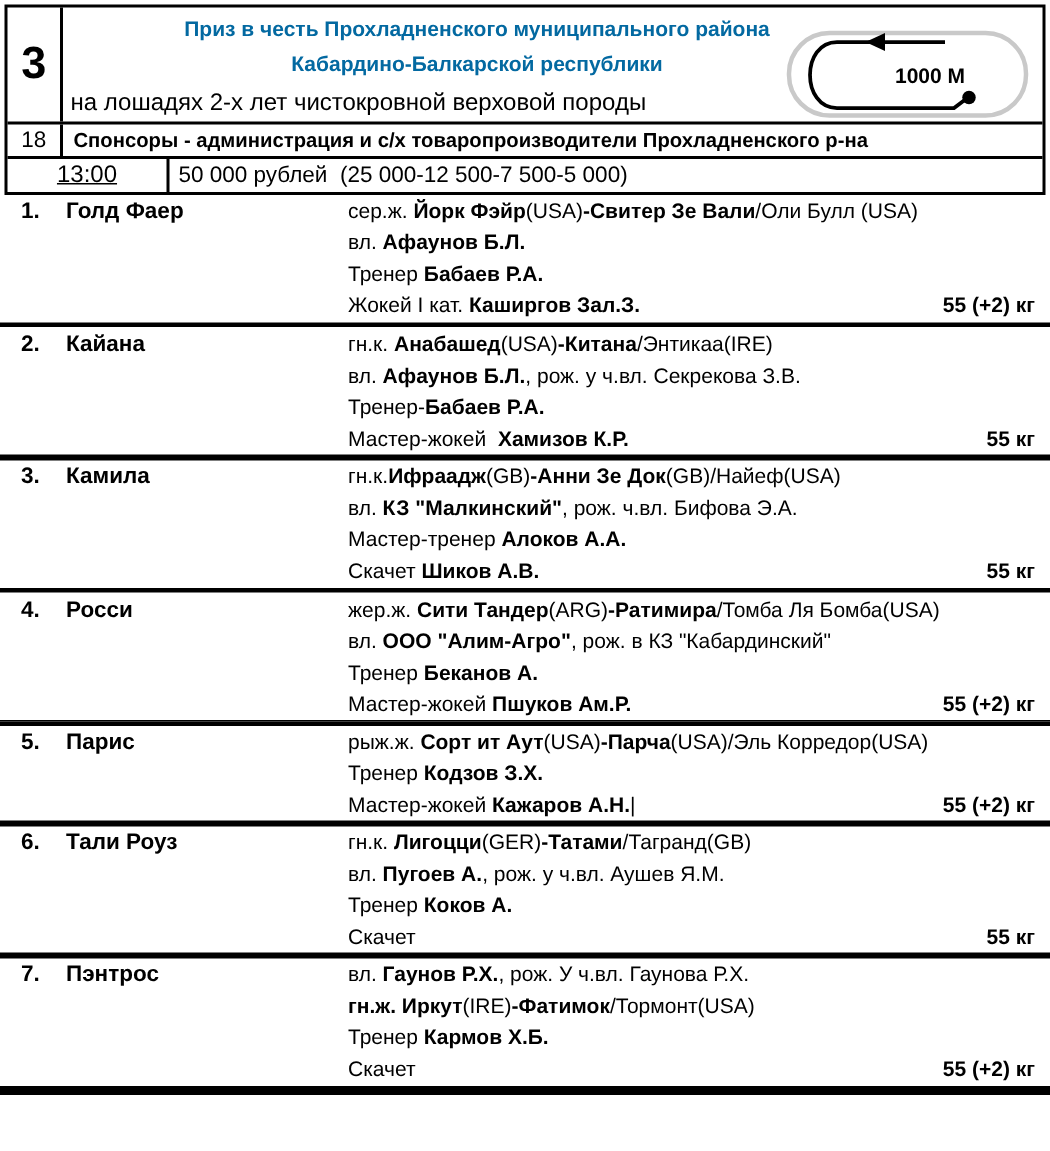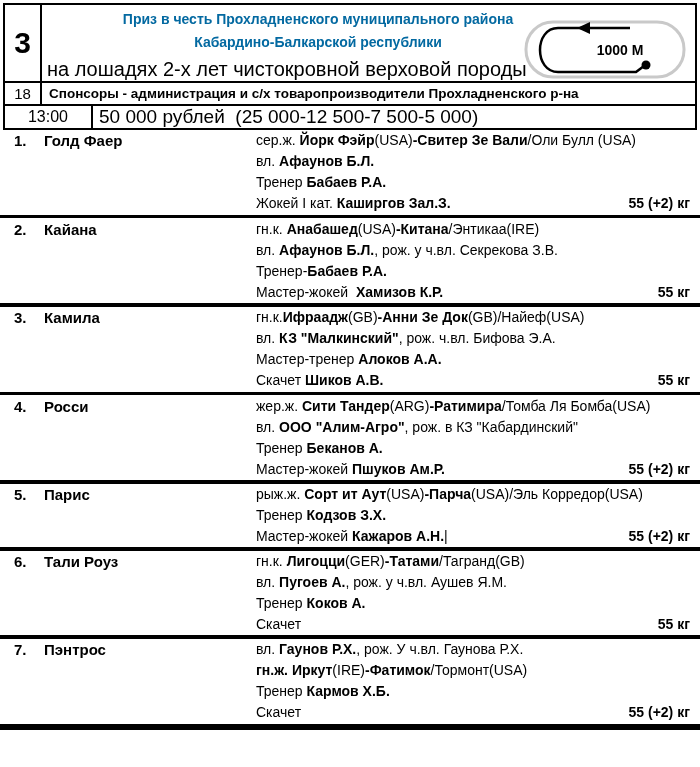--- a/index.html
+++ b/index.html
@@ -9,35 +9,35 @@
     font-family:"Liberation Sans", sans-serif; color:#000; overflow:hidden;
   }
   
   .hdr { margin:3px 3px 0 3px; border:2px solid #000; }
   .r1 { display:flex; height:76px; }
   .c-num { width:37px; border-right:2px solid #000; display:flex; align-items:center; justify-content:center;
            font-size:30px; font-weight:bold; }
   .c-main { flex:1; position:relative; padding-top:3px; }
   .titles { width:552px; text-align:center; }
   .title-line { color:#0369a1; font-weight:bold; font-size:14px; line-height:23px; }
-  .subtitle { font-size:20px; line-height:20px; padding-left:5px; margin-top:5px; }
+  .subtitle { font-size:16px; line-height:20px; padding-left:5px; margin-top:5px; }
   .track { position:absolute; right:5px; top:12px; }
   .r2 { display:flex; height:23px; border-top:2px solid #000; }
   .c-code { width:37px; border-right:2px solid #000; text-align:center; line-height:21px; font-size:15px; }
   .c-sponsor { flex:1; line-height:21px; font-weight:bold; font-size:13.5px; padding-left:7px; white-space:pre; }
   .r3 { display:flex; height:24px; border-top:2px solid #000; }
-  .c-time { width:88px; border-right:2px solid #000; text-align:center; line-height:22px; font-size:16px; }
-  .c-prize { flex:1; line-height:22px; font-size:19px; padding-left:6px; white-space:pre; }
+  .c-time { width:108px; border-right:2px solid #000; text-align:center; line-height:22px; font-size:16px;text-decoration:underline; }
+  .c-prize { flex:1; line-height:22px; font-size:15px; padding-left:6px; white-space:pre; }
   
   .entries { margin-top:0; }
   .entry { position:relative; width:700px; }
   .num { position:absolute; left:14px; top:0; height:21px; line-height:21px; font-size:15px; font-weight:bold; }
   .horse { position:absolute; left:44px; top:0; height:21px; line-height:21px; font-size:15px; font-weight:bold; }
   .details { margin-left:232px; }
-  .line { position:relative; height:21px; line-height:21px; font-size:14px; white-space:pre;margin-left:24px; }
+  .line { position:relative; height:21px; line-height:21px; font-size:14px; white-space:pre; }
   .line span { white-space:pre; }
   .b { font-weight:bold; }
   .weight { position:absolute; right:10px; top:0; font-weight:bold; font-size:14px;text-align:center; }
   .sep-single { height:0; border-top:3px solid #000; margin:1px 0; }
   .sep-double { height:2px; border-top:1px solid #000; border-bottom:3px solid #000; margin:0; }
   .final-line { height:2px; border-top:4px solid #000; border-bottom:2px solid #000; margin-top:1px; }
 </style>
 </head>
 <body>
 

